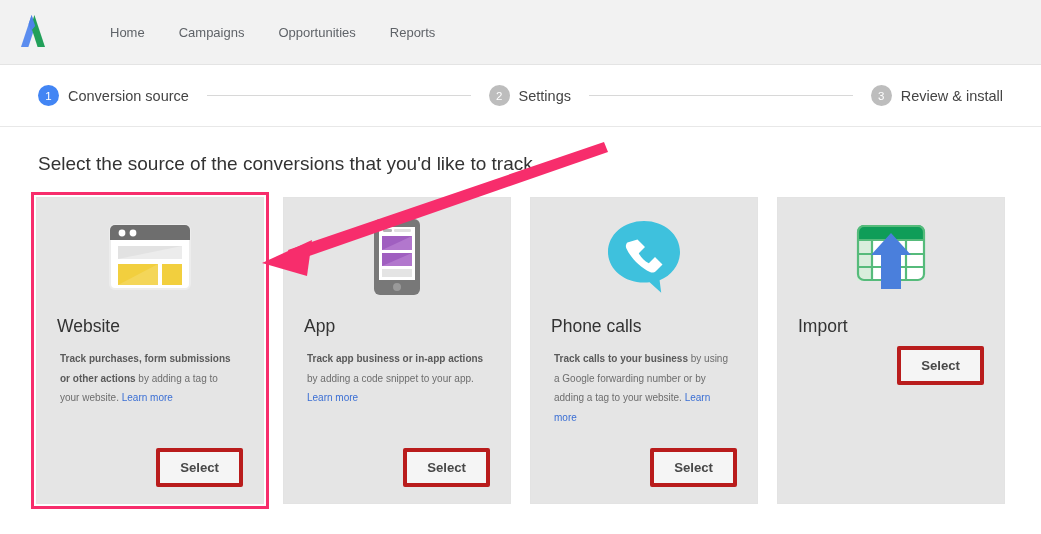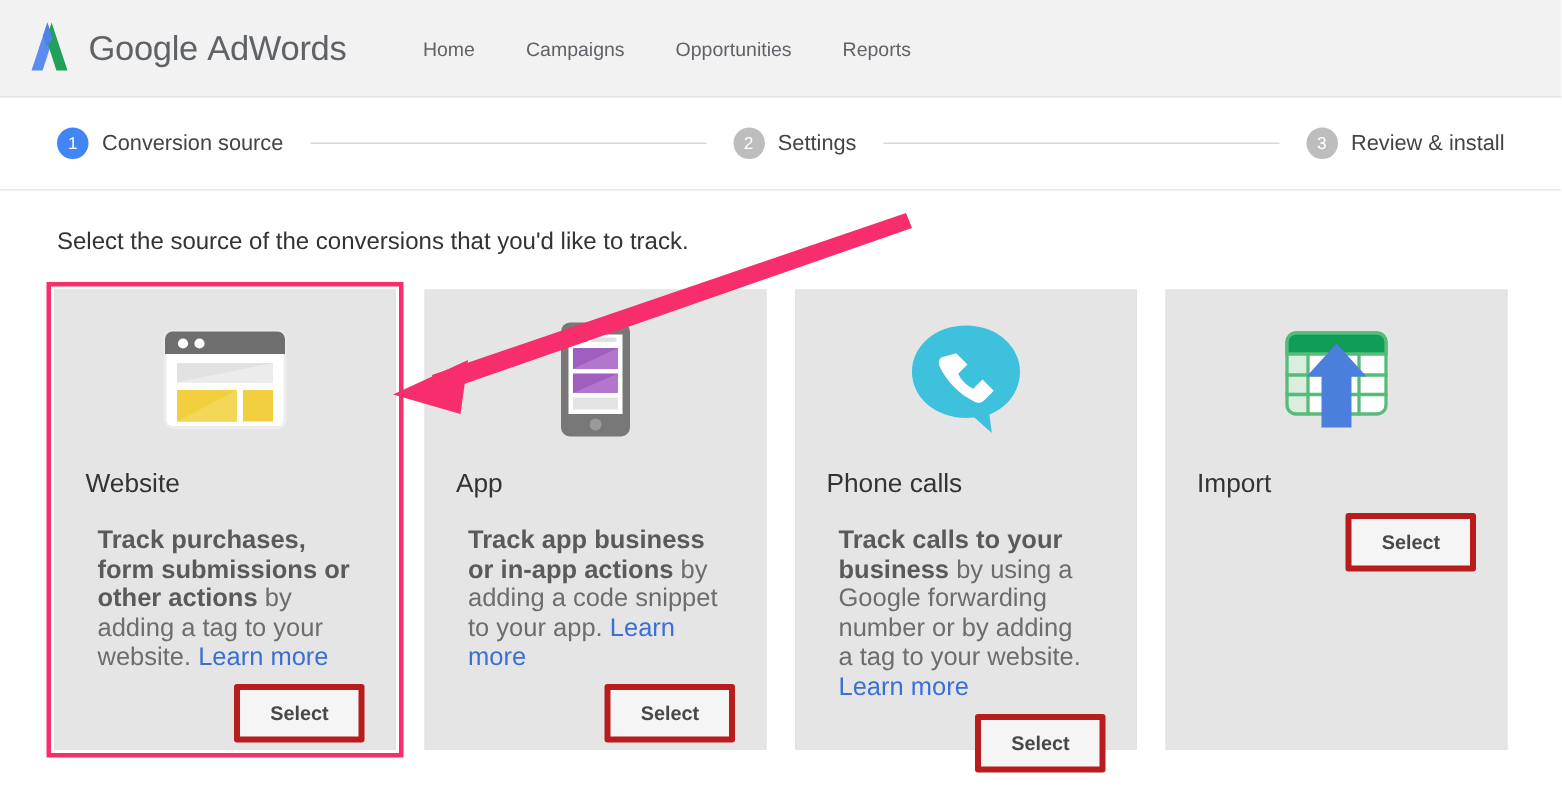--- a/index.html
+++ b/index.html
@@ -105,21 +105,21 @@
     margin: 0 18px;
     min-width: 20px;
   }
 
   
   .main {
     padding: 26px 36px 0 36px;
     position: relative;
   }
   .main-heading {
-    font-size: 16px;
+    font-size: 19px;
     color: #333333;
     margin: 0 0 22px 2px;
     font-weight: 400;
   }
 
   .cards {
     display: flex;
     gap: 19px;
   }
   .card {
@@ -144,24 +144,24 @@
     justify-content: center;
     flex: none;
   }
   .card-title {
     font-size: 17.5px;
     color: #333333;
     font-weight: 400;
     margin: 0 0 9px 0;
   }
   .card-desc {
-    font-size: 17px;
+    font-size: 10px;
     line-height: 19.6px;
     color: #6d6d6d;
-    margin: 8px;
+    margin: 3px;
     flex: 1 1 auto;
   }
   .card-desc b { color: #5a5a5a; font-weight: 700; }
   .card-desc a { color: #3b6fd4; text-decoration: none; }
   .card-actions {
     display: flex;
     justify-content: flex-end;
     flex: none;
   }
   .select-btn {
@@ -189,23 +189,20 @@
 </head>
 <body>
 
 <div class="header">
   <div class="logo-wrap">
     <svg class="logo-mark" viewBox="0 0 30 36">
       <path d="M13.6 1 L3 33 L10.4 33 L17.2 12 Z" fill="#5b8def"></path>
       <path d="M16.4 1 L27 33 L19.6 33 L12.8 12 Z" fill="#22a05a"></path>
       <path d="M13.6 1 L10.6 10 L13.1 17 L17.2 12 Z" fill="#4e82e8"></path>
     </svg>
-    <div class="logo-text">
-      <span>Google</span><span>&nbsp;</span><span class="bold-part">AdWords</span>
-    </div>
   </div>
 
   <div class="nav">
     <div class="nav-item">Home</div>
     <div class="nav-item">Campaigns</div>
     <div class="nav-item">Opportunities</div>
     <div class="nav-item">Reports</div>
   </div>
 </div>
 

